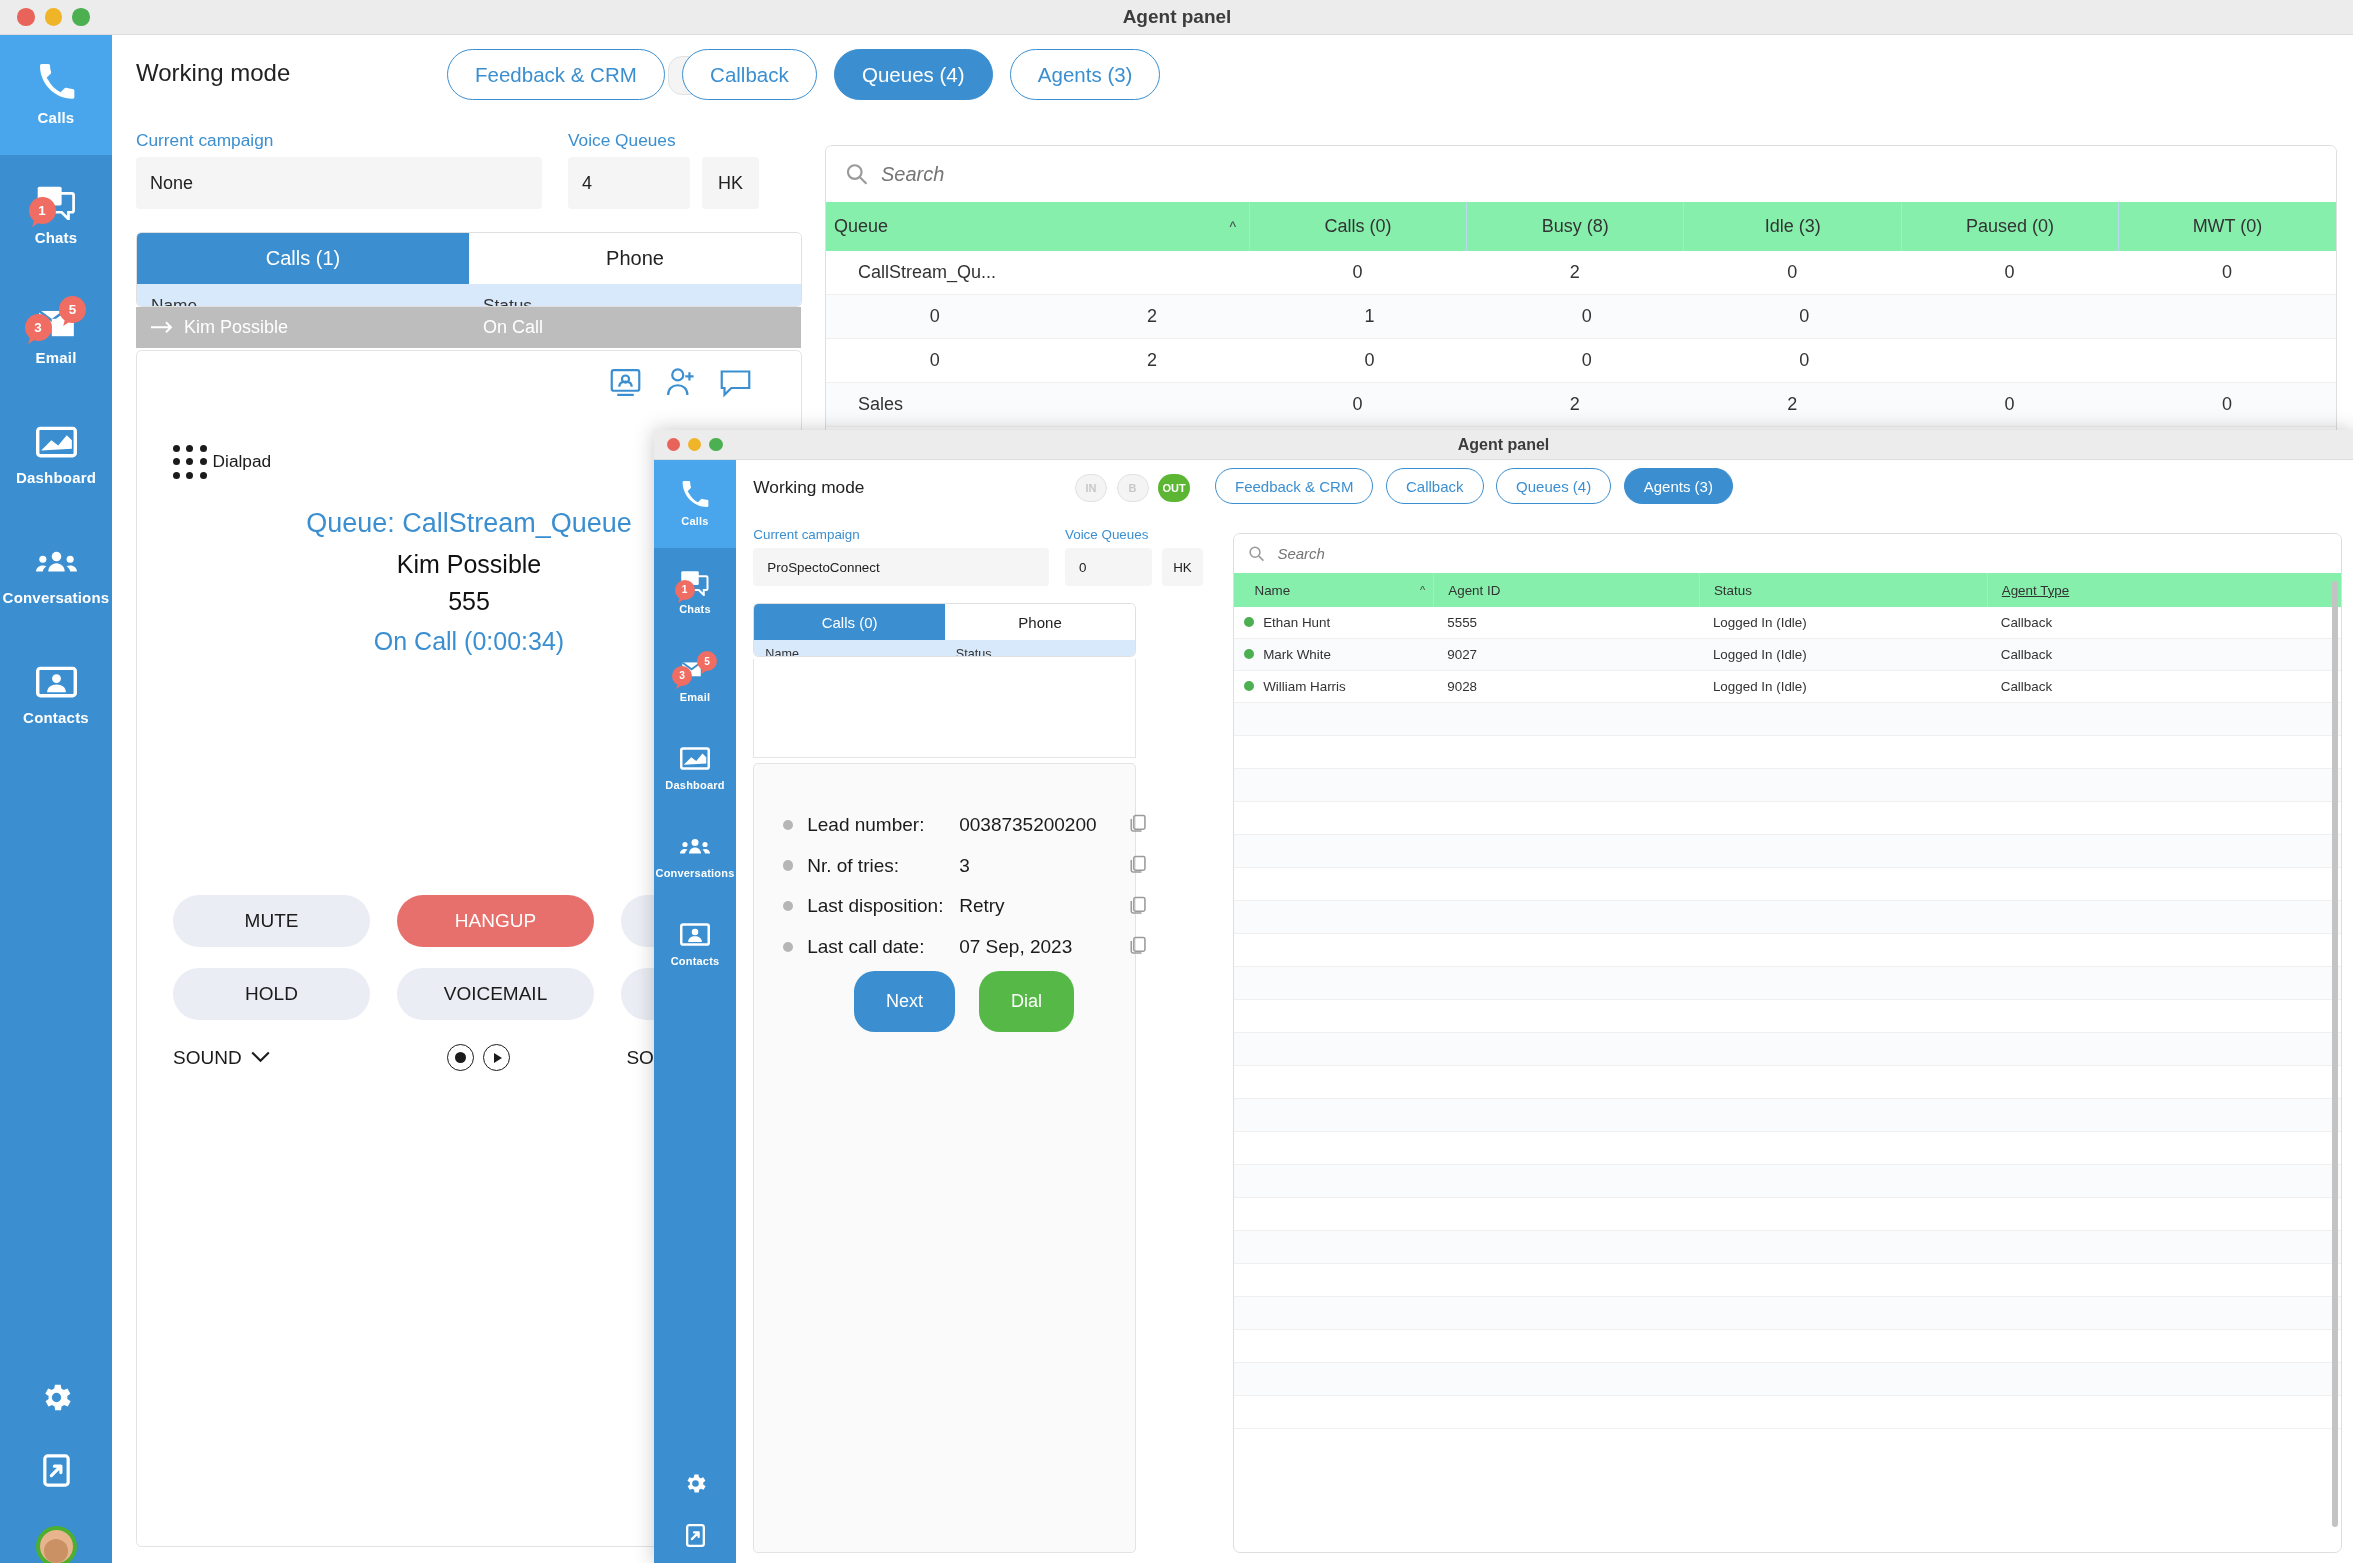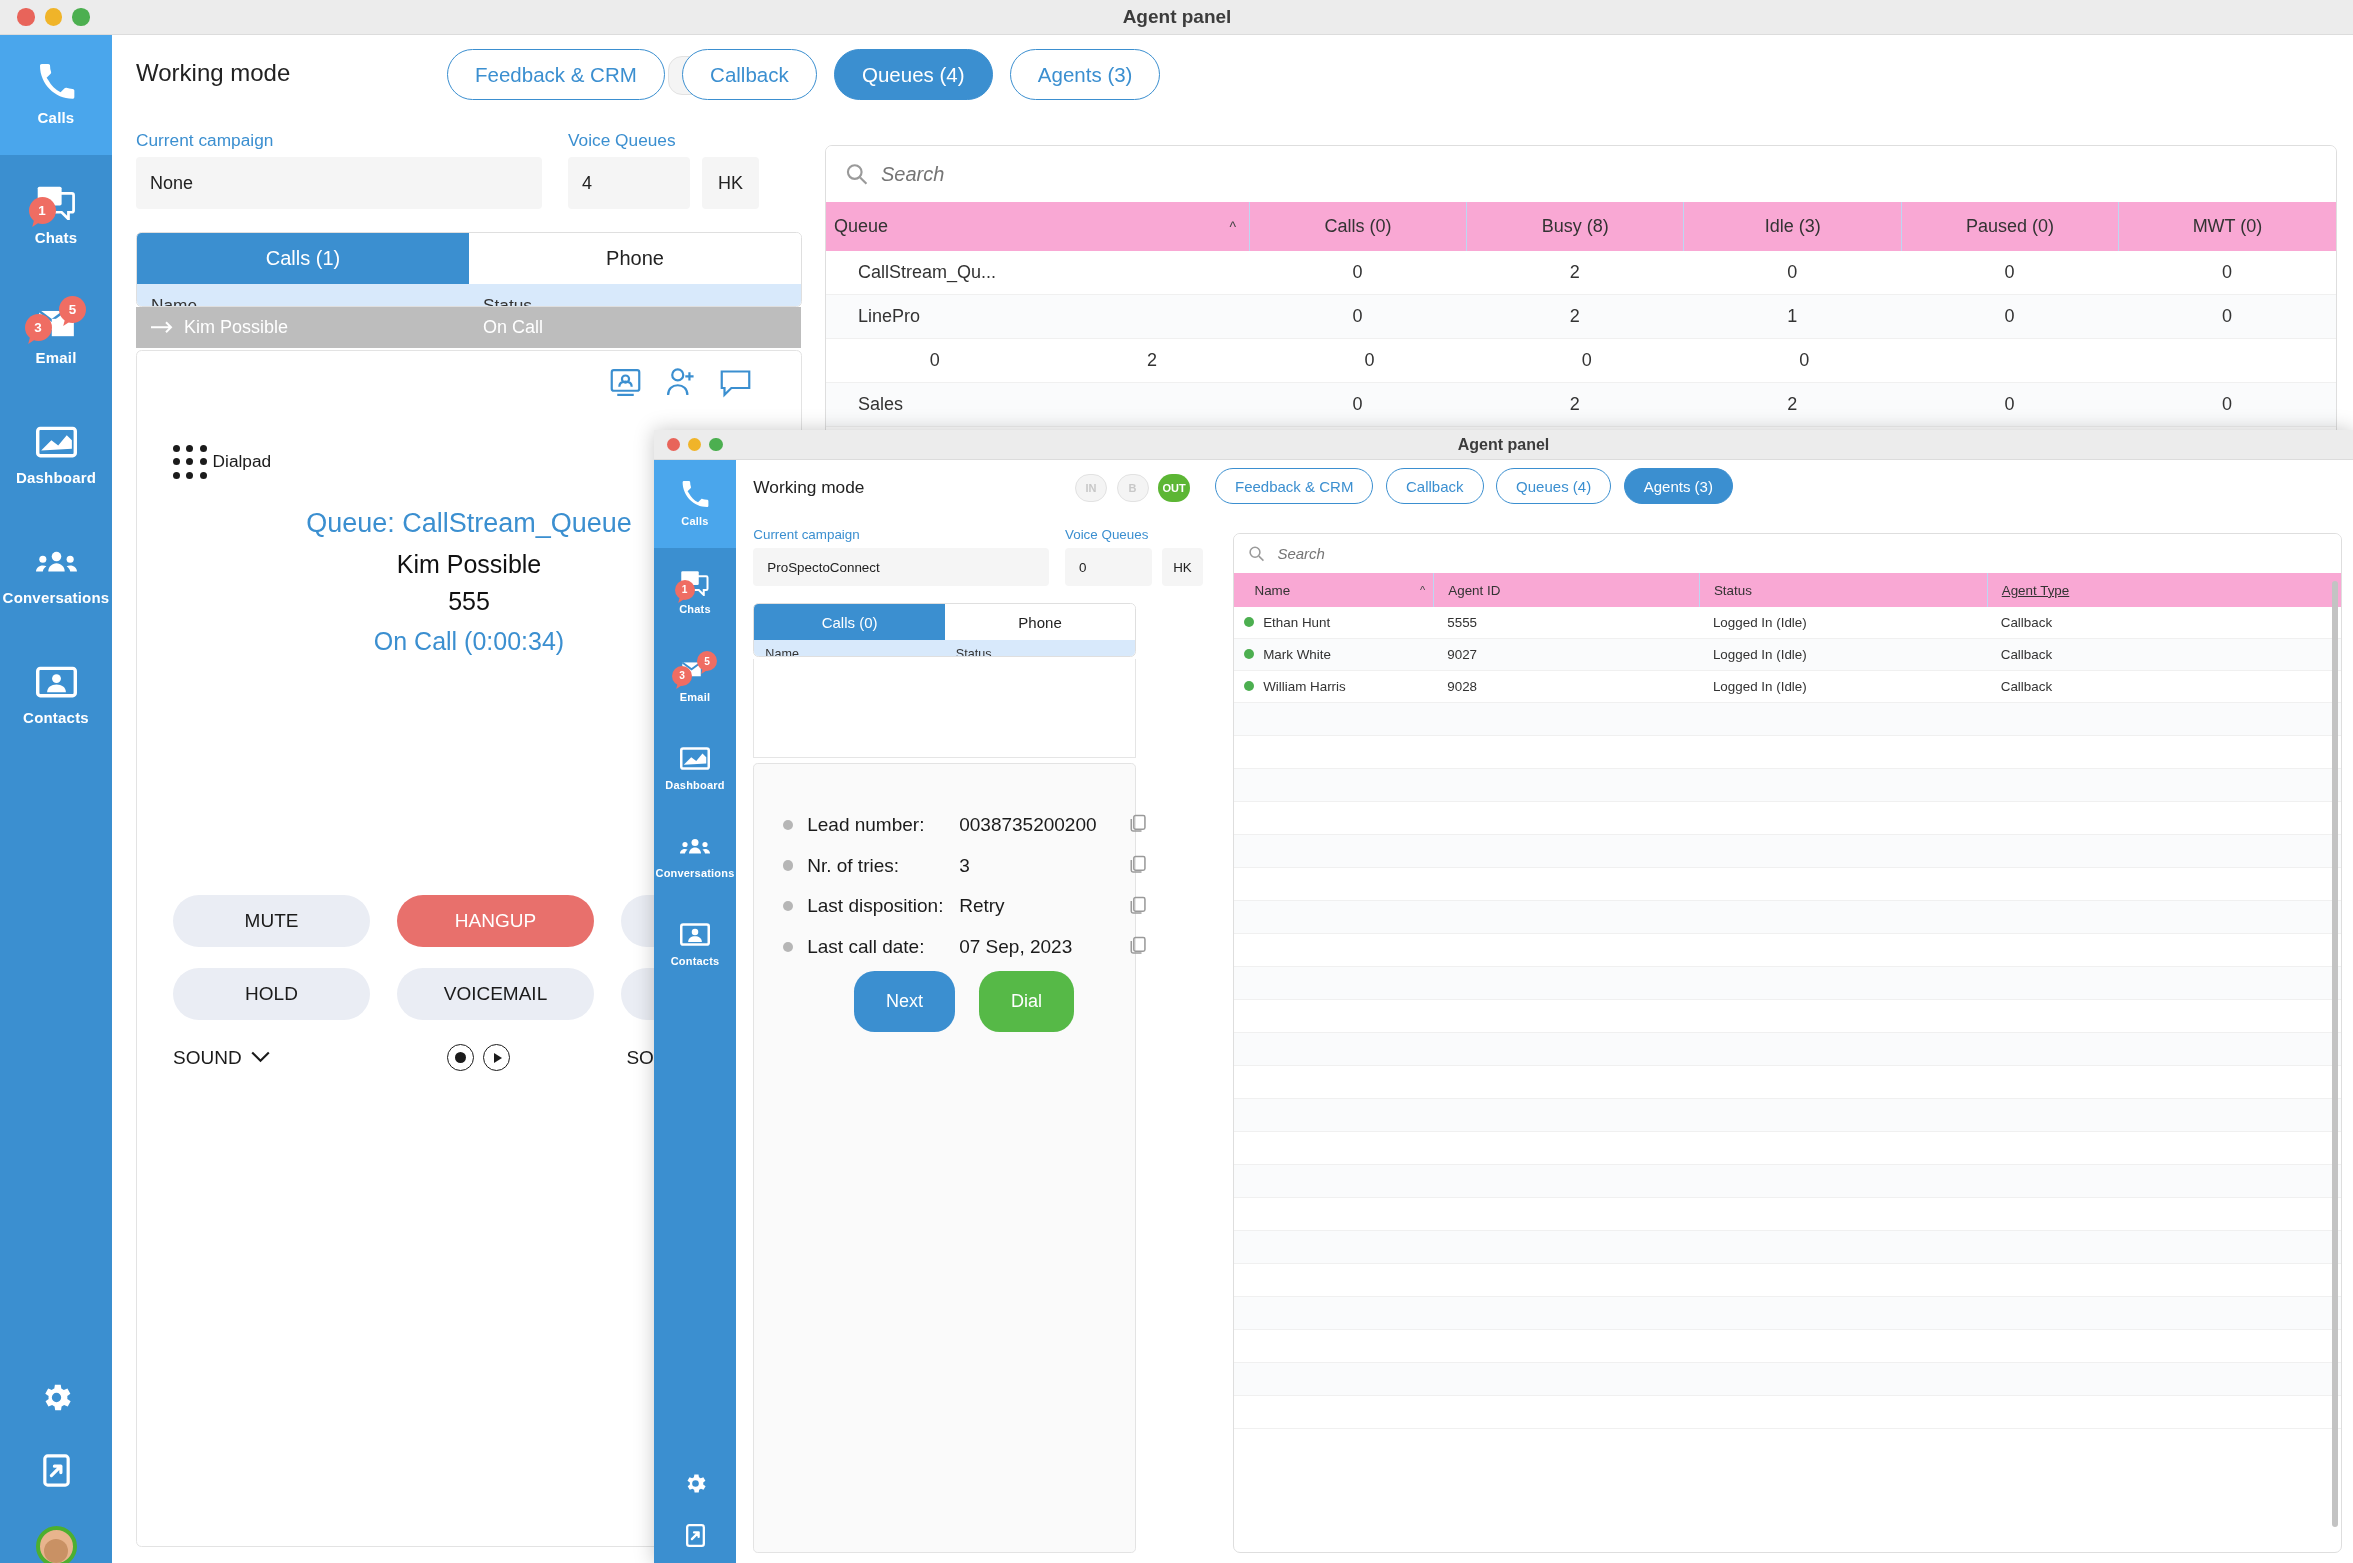--- a/index.html
+++ b/index.html
@@ -126,21 +126,21 @@
   .circ.play::after{ content:""; border-left:8.7px solid #1b1b1b; border-top:5.5px solid transparent; border-bottom:5.5px solid transparent; margin-left:2.4px;}
 
   
   .rtable { position:absolute; border:0.8px solid #dedede; border-radius:7px; background:#fff; overflow:hidden; }
   .rsearch { display:flex; align-items:center; gap:12.6px; padding:16px 19px; background:#fff; }
   .rsearch svg { width:24px; height:24px; stroke:#9a9a9a; fill:none; stroke-width:2.2; }
   .rsearch input {
     border:0; outline:0; font-size:20px; font-style:italic; color:#8d8d8d;
     background:transparent; width:100%; font-family:"Liberation Sans",sans-serif;
   }
-  .rhead { display:flex; background:#f9a8d4; }
+  .rhead { display:flex; background:#86efac; }
   .rhead div { padding:14px 8px; font-size:18px; color:#333; position:relative; }
   .rhead div + div { border-left:0.8px solid #bcd7f2; }
   .rrow { display:flex; border-bottom:0.8px solid #f0f0f0; }
   .rrow:nth-child(even){ background:#fafbfc; }
   .rrow div { padding:11px 8px; font-size:18px; color:#333; }
   .ccell { text-align:center; }
 
   
   .win2 {
     position:absolute; left:654px; top:430px; width:1699px; height:1134px;
@@ -409,21 +409,20 @@
       <div>
         <div class="rrow">
           <div style="width:28%; padding-left:32px;">CallStream_Qu...</div>
           <div style="width:14.4%;" class="ccell">0</div>
           <div style="width:14.4%;" class="ccell">2</div>
           <div style="width:14.4%;" class="ccell">0</div>
           <div style="width:14.4%;" class="ccell">0</div>
           <div style="width:14.4%;" class="ccell">0</div>
         </div>
         <div class="rrow">
-          <div style="width:28%; padding-left:32px;">LinePro</div>
           <div style="width:14.4%;" class="ccell">0</div>
           <div style="width:14.4%;" class="ccell">2</div>
           <div style="width:14.4%;" class="ccell">1</div>
           <div style="width:14.4%;" class="ccell">0</div>
           <div style="width:14.4%;" class="ccell">0</div>
         </div>
         <div class="rrow">
           <div style="width:14.4%;" class="ccell">0</div>
           <div style="width:14.4%;" class="ccell">2</div>
           <div style="width:14.4%;" class="ccell">0</div>

